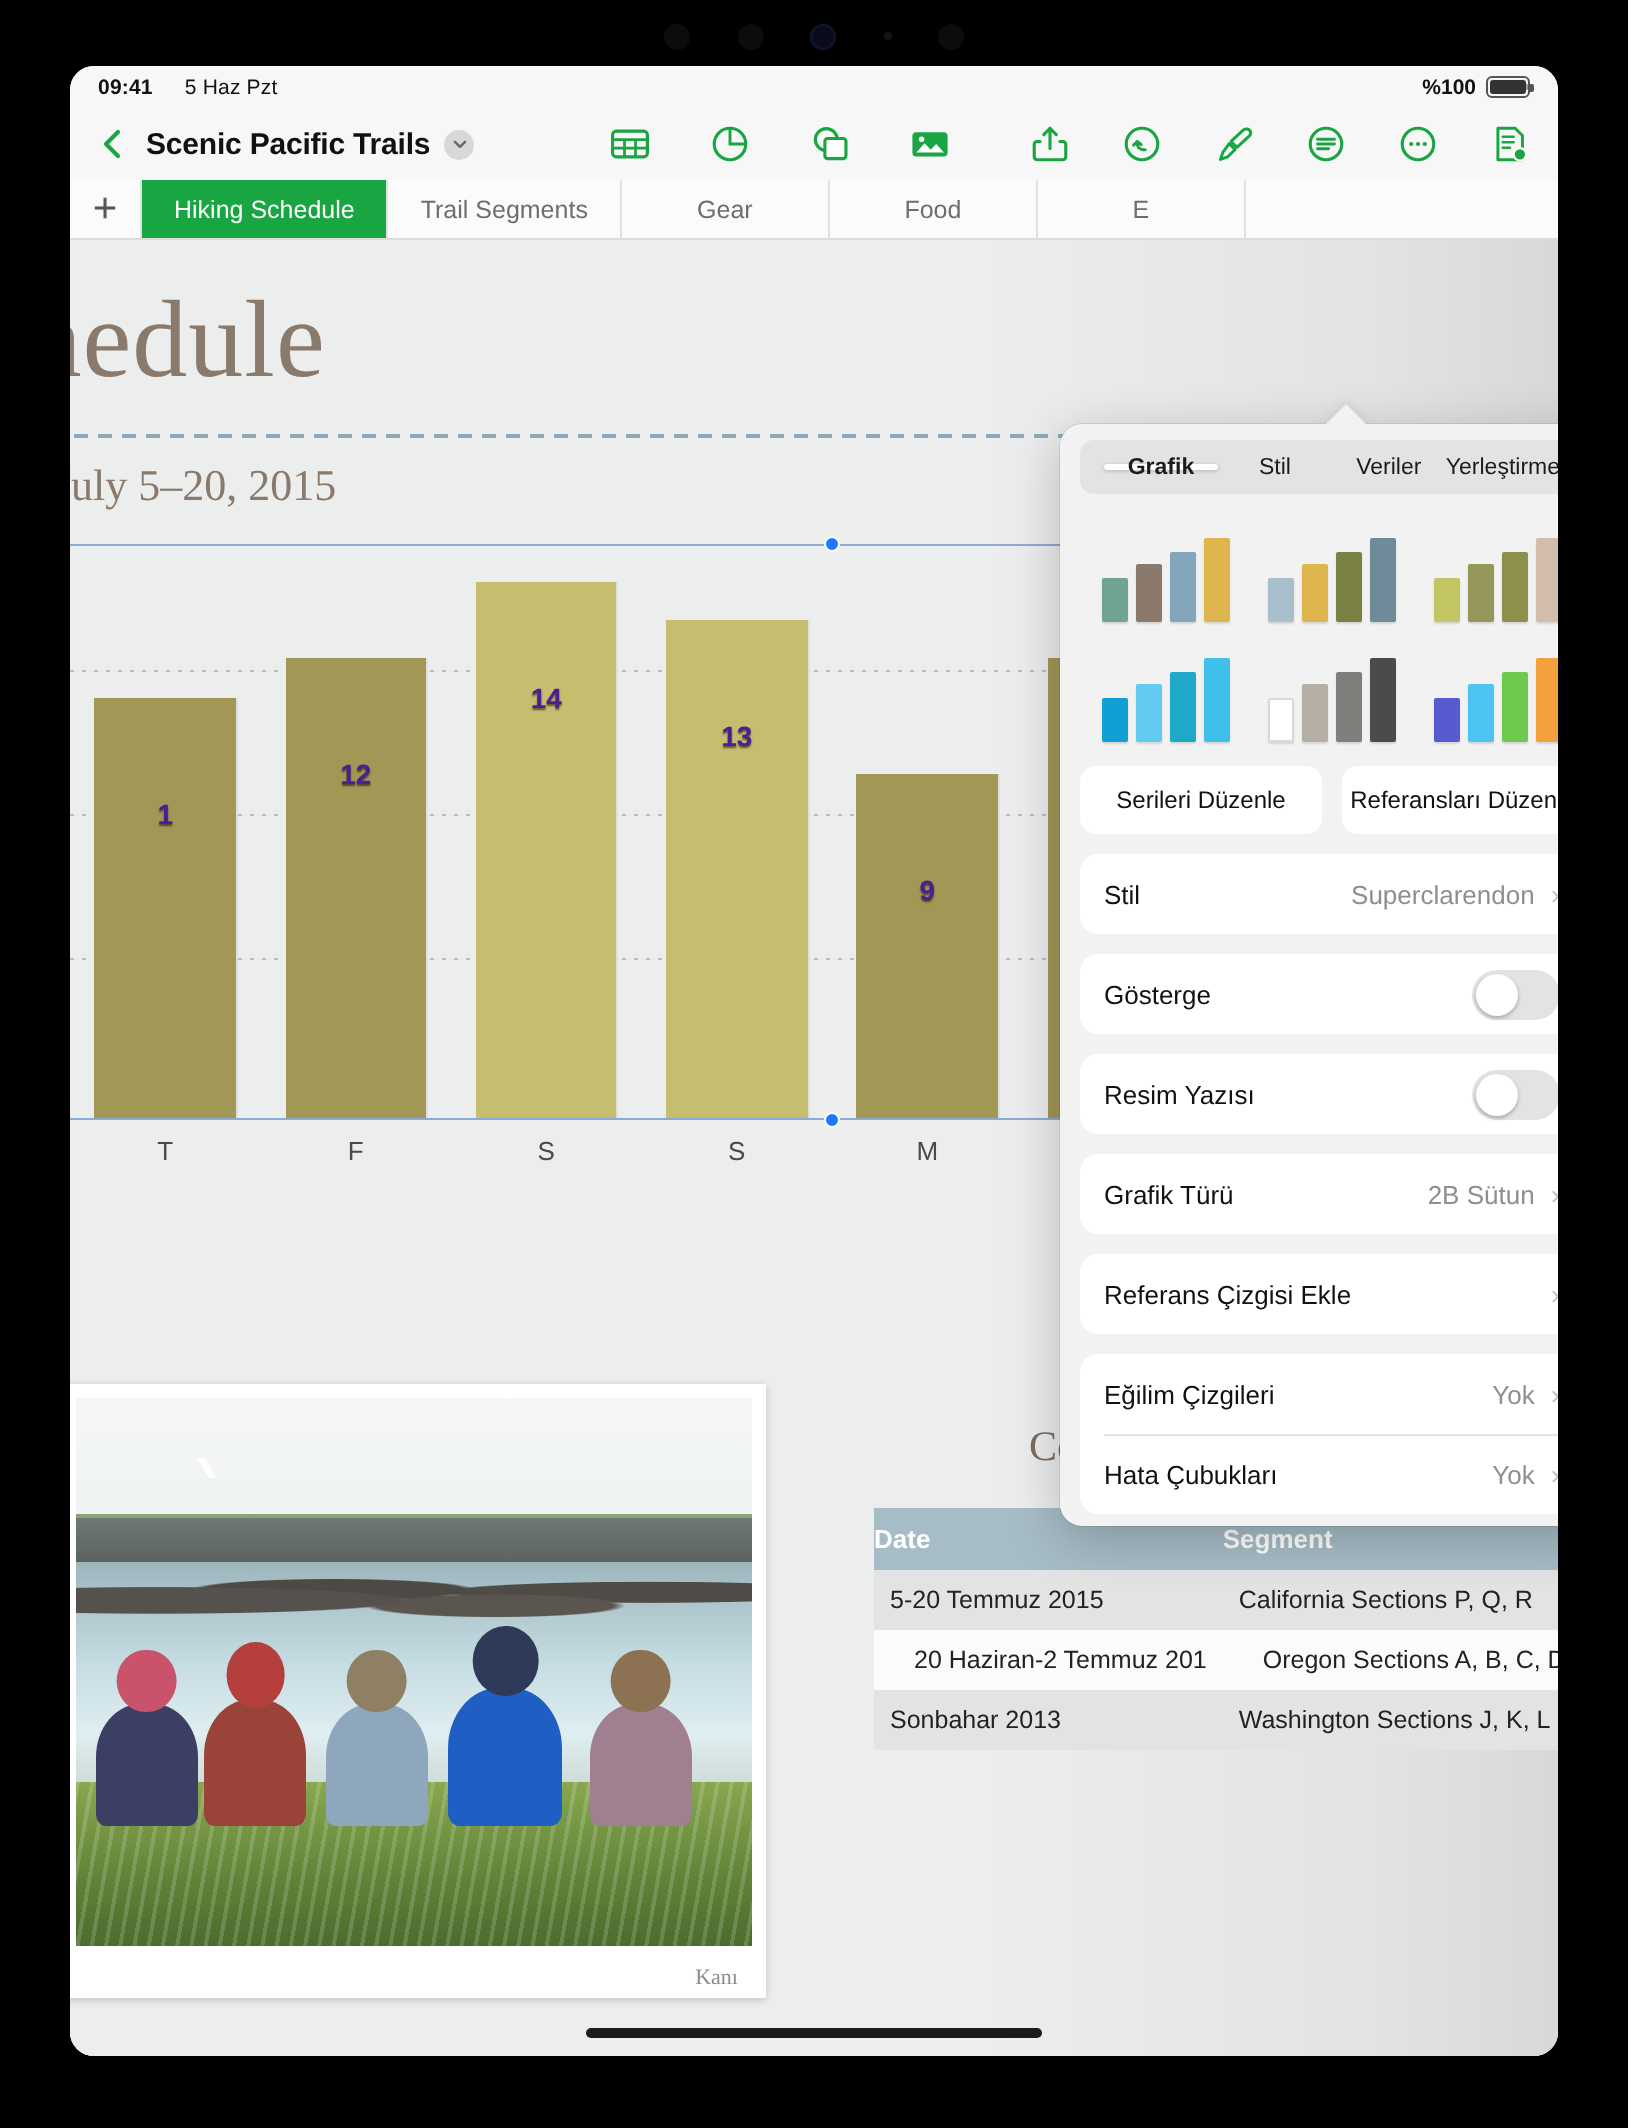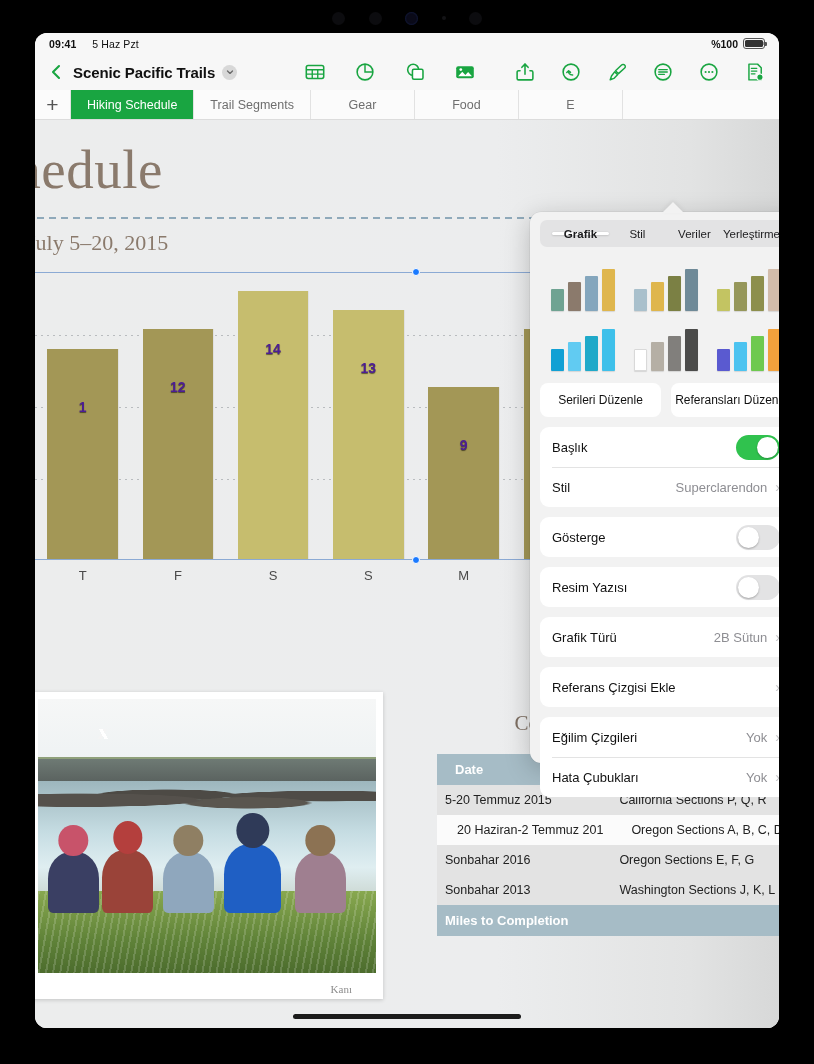--- a/index.html
+++ b/index.html
@@ -218,40 +218,40 @@
     position:absolute; left:16%; top:11%;
     width: 22px; height: 10px;
     background:
       linear-gradient(60deg, transparent 45%, #fff 45% 58%, transparent 58%),
       linear-gradient(-60deg, transparent 45%, #f4f4f4 45% 58%, transparent 58%);
   }
   .person { position:absolute; bottom:22%; border-radius: 44% 44% 10% 10%; }
   .phead { position:absolute; left:50%; transform:translateX(-50%); top:-46%; width:58%; height:52%; border-radius:50%; }
 
   #photo-caption {
-    position:absolute; right:31px; bottom:4px;
+    position:absolute; right:14px; bottom:4px;
     font-size:11px; color:#8d8d8d;
     font-family:"Liberation Serif", serif;
   }
 
   
   #table-title {
     position:absolute; left: 402px; top: 566px; width: 330px;
     text-align:center;
     font-family:"Liberation Serif", serif;
     font-size: 21px; line-height: 25px; color:#7d6e62; font-weight:400;
   }
   #data-table {
     position:absolute; left: 402px; top: 634px; width: 342px;
     border-collapse: collapse;
     font-size: 12.5px; color:#222;
   }
   #data-table th {
     background:#a6bcc6; color:#fff; font-weight:600;
-    text-align:left; padding: 8px 18px; font-size:13px;
+    text-align:left; padding: 8px 0; font-size:13px;
   }
   #data-table td { padding: 8px 8px; white-space:nowrap; overflow:hidden; }
   #data-table tr.odd td { background:#e3e3e3; }
   #data-table tr.even td { background:#fbfbfb;padding-left:20px; }
   #data-table tr.footer td {
     background:#a6bcc6; color:#fff; font-weight:700; font-size:13px;
   }
   #data-table td.col1 { width: 158px; }
 
   
@@ -576,29 +576,22 @@
           <tbody id="table-body">
               <tr class="odd">
                 <td class="col1">5-20 Temmuz 2015</td>
                 <td>California Sections P, Q, R</td>
               </tr>
               <tr class="even">
                 <td class="col1">20 Haziran-2 Temmuz 201</td>
                 <td>Oregon Sections A, B, C, D</td>
               </tr>
               <tr class="odd">
-                <td class="col1">Sonbahar 2016</td>
-                <td>Oregon Sections E, F, G</td>
-              </tr>
-              <tr class="odd">
                 <td class="col1">Sonbahar 2013</td>
                 <td>Washington Sections J, K, L</td>
-              </tr>
-              <tr class="footer">
-                <td colspan="2">Miles to Completion</td>
               </tr>
             </tbody>
         </table>
 
       </div>
 
       <div id="pop-arrow"></div>
 
       <div id="popover">
 
@@ -648,26 +641,20 @@
             </div>
           </div>
 
         <div class="popbtn-row">
           <div class="popbtn">Serileri Düzenle</div>
           <div class="popbtn">Referansları Düzenle</div>
         </div>
 
         <div class="group">
           <div class="row">
-            <span class="lbl">Başlık</span>
-            <span class="toggle on">
-                <span class="knob"></span>
-              </span>
-          </div>
-          <div class="row">
             <span class="lbl">Stil</span>
             <span class="val">Superclarendon</span>
             <span class="chev">›</span>
           </div>
         </div>
 
         <div class="group">
           <div class="row">
             <span class="lbl">Gösterge</span>
             <span class="toggle">

